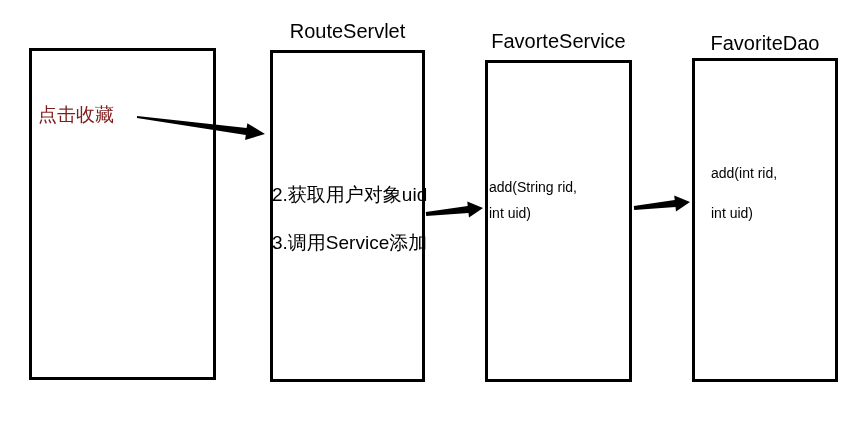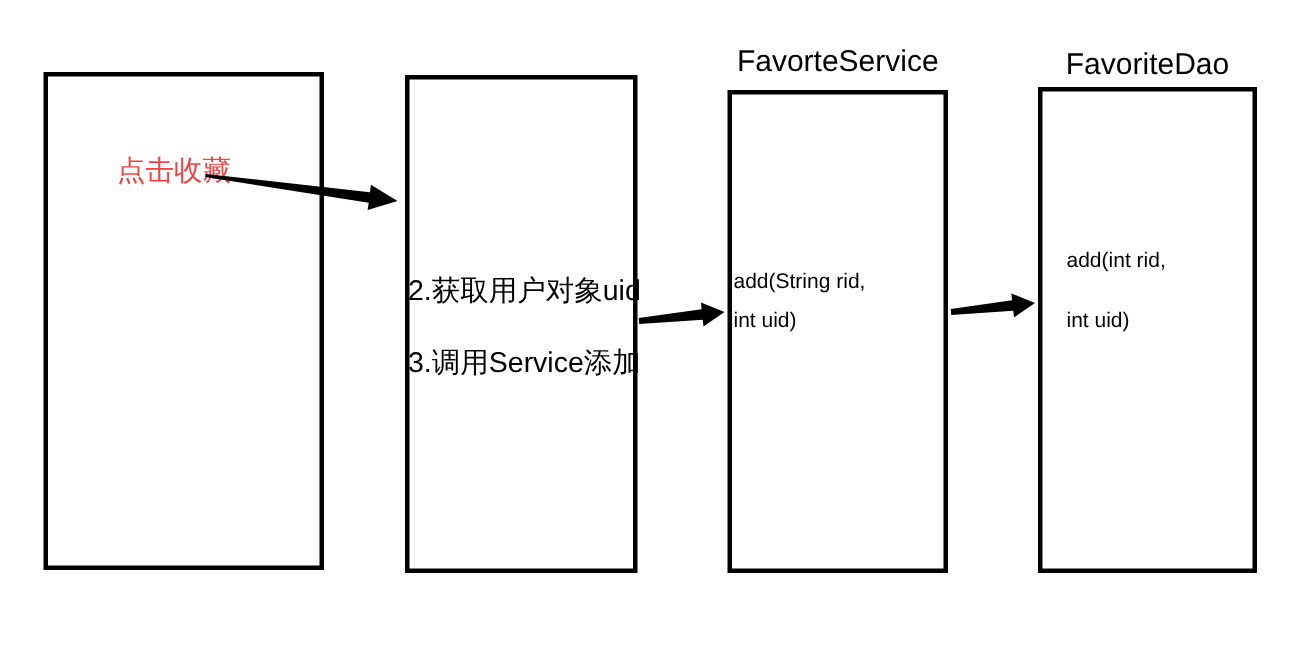--- a/index.html
+++ b/index.html
@@ -80,29 +80,30 @@
     width: 867px; height: 434px;
     pointer-events: none;
   }
   .arrow { fill: #000000; }
 </style>
 </head>
 <body>
 
 <div id="canvas">
 
+  <div class="box-title" id="title-routeservlet">RouteServlet</div>
   <div class="box-title" id="title-favoritedao">FavoriteDao</div>
   <div class="box-title" id="title-favorteservice">FavorteService</div>
 
   <div class="box" id="box-client"></div>
   <div class="box" id="box-routeservlet"></div>
   <div class="box" id="box-favorteservice"></div>
   <div class="box" id="box-favoritedao"></div>
 
-  <div class="red-label" style="color: #ef4444; margin-left: 40px;">点击收藏</div>
+  <div class="red-label" style="color: #7f1d1d;">点击收藏</div>
 
   <div class="servlet-line" id="servlet-line-2">2.获取用户对象uid</div>
   <div class="servlet-line" id="servlet-line-3">3.调用Service添加</div>
 
   <div class="sig-line" id="service-sig-1">add(String rid,</div>
   <div class="sig-line" id="service-sig-2">int uid)</div>
 
   <div class="sig-line" id="dao-sig-1">add(int rid,</div>
   <div class="sig-line" id="dao-sig-2">int uid)</div>
 

